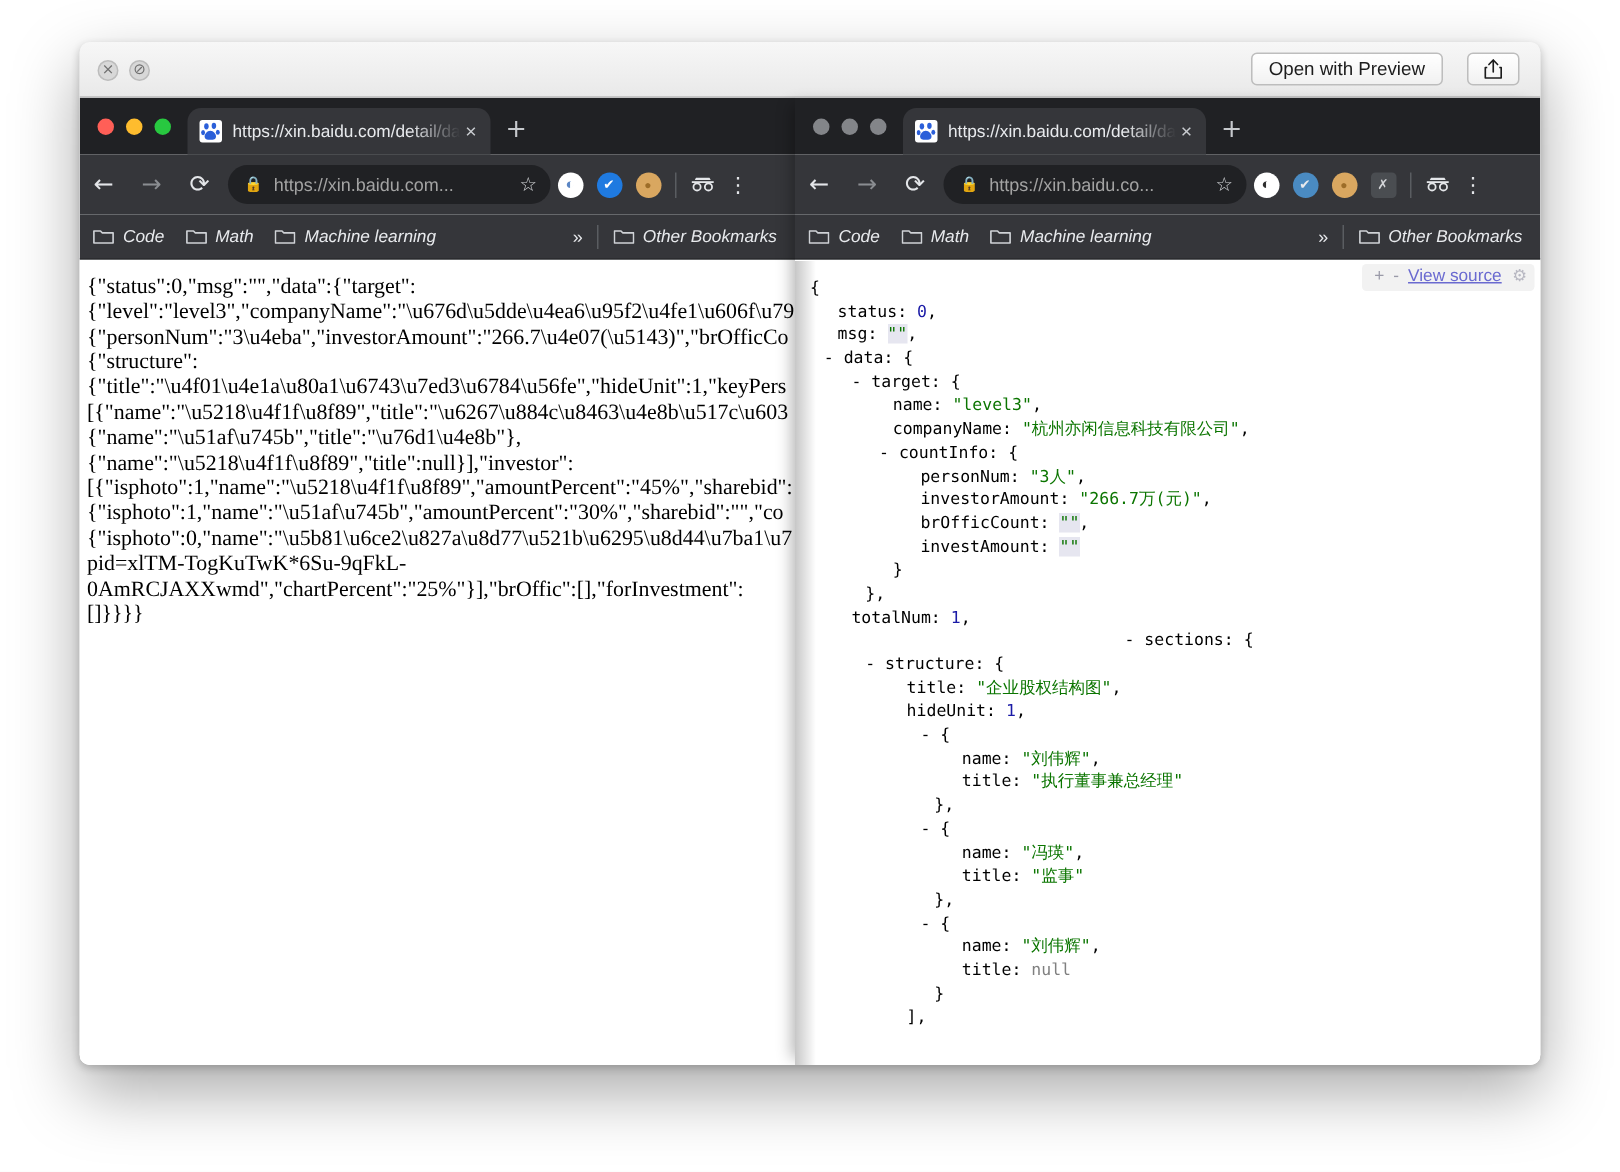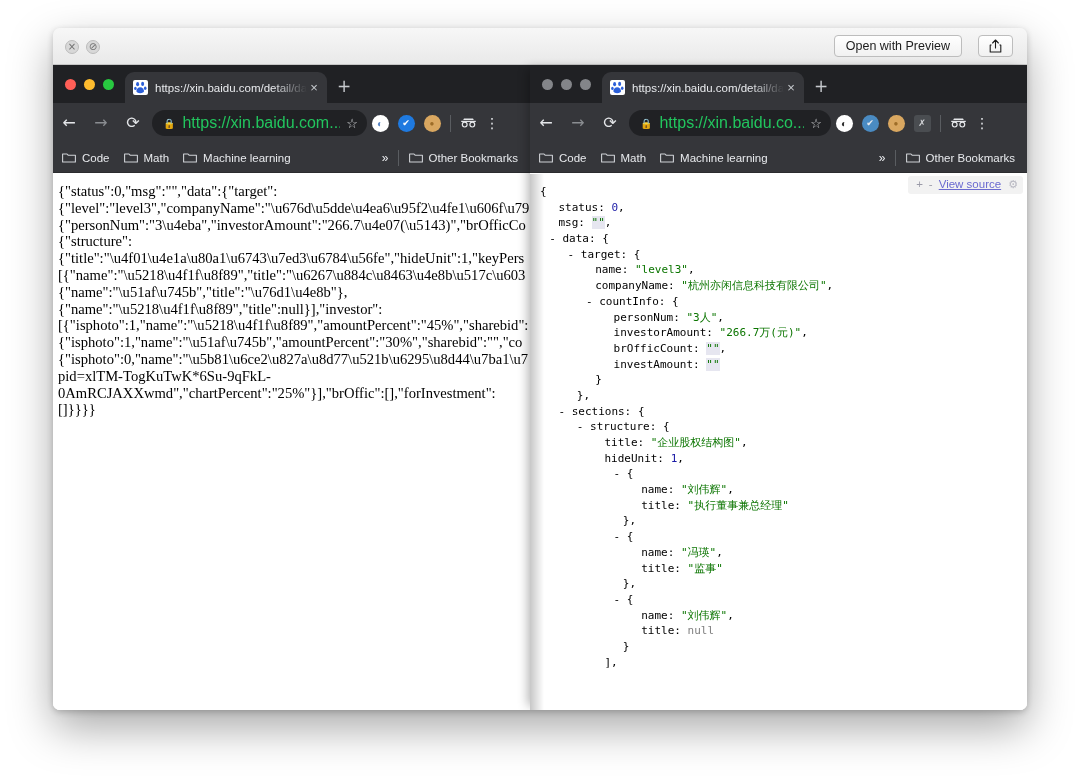--- a/index.html
+++ b/index.html
@@ -137,21 +137,21 @@
   .omnibox {
     height: 26px;
     background: #202124;
     border-radius: 13px;
     display: flex; align-items: center;
     padding: 0 9px 0 11px;
     margin-left: 3px;
     overflow: hidden;
   }
   .omni-lock { font-size: 10px; color: #c9ccd0; margin-right: 7px; font-family: "DejaVu Sans", sans-serif; }
-  .omni-url { flex: 1 1 auto; font-size: 16px; color: #22c55e; white-space: nowrap; overflow: hidden; }
+  .omni-url { flex: 1 1 auto; font-size: 12px; color: #a3a3a3; white-space: nowrap; overflow: hidden; }
   .omni-star { font-size: 13px; color: #d4d6d9; margin-left: 6px; font-family: "DejaVu Sans", sans-serif; }
 
   .ext { width: 26px; height: 20px; display: flex; align-items: center; justify-content: center; flex: 0 0 26px; }
   .ext-circle { width: 17px; height: 17px; border-radius: 50%; display: flex; align-items: center; justify-content: center; font-size: 10px; }
   .ext-sep { width: 1px; height: 17px; background: #5a5d61; margin: 0 5px; flex: 0 0 1px; }
   .ext-profile { width: 24px; flex: 0 0 24px; color: #e4e6e9; font-size: 12px; text-align: center; }
   .ext-menu { width: 24px; flex: 0 0 24px; color: #e4e6e9; font-size: 14px; text-align: center; letter-spacing: 0; }
 
   .bookmarkbar {
     position: relative;
@@ -159,20 +159,21 @@
     background: #35363a;
     border-bottom: 1px solid #2b2c2f;
     display: flex; align-items: center;
     padding-left: 9px;
   }
   .bm {
     display: flex; align-items: center;
     margin-right: 14px;
     font-size: 11.5px; color: #e8eaed;
     white-space: nowrap;
+    font-style: italic;
   }
   .bm-folder { margin-right: 6px; display: inline-flex; }
   .bm-overflow { margin-left: auto; color: #e8eaed; font-size: 12px; padding-right: 9px; }
   .bm-sep { width: 1px; height: 16px; background: #5a5d61; margin-right: 10px; }
   .bm-other { margin-right: 12px; }
 
   
   #raw-json {
     position: absolute;
     left: 0; top: 109px; right: 0; bottom: 0;
@@ -472,21 +473,22 @@
           <div class="jline" style="padding-left: 27.6px;"><span class="jtoggle">- </span><span class="jkey">target: </span><span class="jpunct">{</span></div>
           <div class="jline" style="padding-left: 55.2px;"><span class="jkey">name: </span><span class="jstr">"level3"</span><span class="jpunct">,</span></div>
           <div class="jline" style="padding-left: 55.2px;"><span class="jkey">companyName: </span><span class="jstr">"杭州亦闲信息科技有限公司"</span><span class="jpunct">,</span></div>
           <div class="jline" style="padding-left: 46px;"><span class="jtoggle">- </span><span class="jkey">countInfo: </span><span class="jpunct">{</span></div>
           <div class="jline" style="padding-left: 73.6px;"><span class="jkey">personNum: </span><span class="jstr">"3人"</span><span class="jpunct">,</span></div>
           <div class="jline" style="padding-left: 73.6px;"><span class="jkey">investorAmount: </span><span class="jstr">"266.7万(元)"</span><span class="jpunct">,</span></div>
           <div class="jline" style="padding-left: 73.6px;"><span class="jkey">brOfficCount: </span><span class="jempty">""</span><span class="jpunct">,</span></div>
           <div class="jline" style="padding-left: 73.6px;"><span class="jkey">investAmount: </span><span class="jempty">""</span></div>
           <div class="jline" style="padding-left: 55.2px;"><span class="jpunct">}</span></div>
           <div class="jline" style="padding-left: 36.8px;"><span class="jpunct">},</span></div>
-          <div class="jline" style="padding-left: 18.4px;"><span class="jtoggle">- </span><span class="jkey">sections: </span><span class="jpunct">{</span></div>
+          <div class="jline" style="padding-left: 27.6px;"><span class="jkey">totalNum: </span><span class="jnum">1</span><span class="jpunct">,</span></div>
+          <div class="jline" style="padding-left: 18.4px; text-align: center;"><span class="jtoggle">- </span><span class="jkey">sections: </span><span class="jpunct">{</span></div>
           <div class="jline" style="padding-left: 36.8px;"><span class="jtoggle">- </span><span class="jkey">structure: </span><span class="jpunct">{</span></div>
           <div class="jline" style="padding-left: 64.4px;"><span class="jkey">title: </span><span class="jstr">"企业股权结构图"</span><span class="jpunct">,</span></div>
           <div class="jline" style="padding-left: 64.4px;"><span class="jkey">hideUnit: </span><span class="jnum">1</span><span class="jpunct">,</span></div>
           <div class="jline" style="padding-left: 73.6px;"><span class="jtoggle">- </span><span class="jpunct">{</span></div>
           <div class="jline" style="padding-left: 101.2px;"><span class="jkey">name: </span><span class="jstr">"刘伟辉"</span><span class="jpunct">,</span></div>
           <div class="jline" style="padding-left: 101.2px;"><span class="jkey">title: </span><span class="jstr">"执行董事兼总经理"</span></div>
           <div class="jline" style="padding-left: 82.8px;"><span class="jpunct">},</span></div>
           <div class="jline" style="padding-left: 73.6px;"><span class="jtoggle">- </span><span class="jpunct">{</span></div>
           <div class="jline" style="padding-left: 101.2px;"><span class="jkey">name: </span><span class="jstr">"冯瑛"</span><span class="jpunct">,</span></div>
           <div class="jline" style="padding-left: 101.2px;"><span class="jkey">title: </span><span class="jstr">"监事"</span></div>

